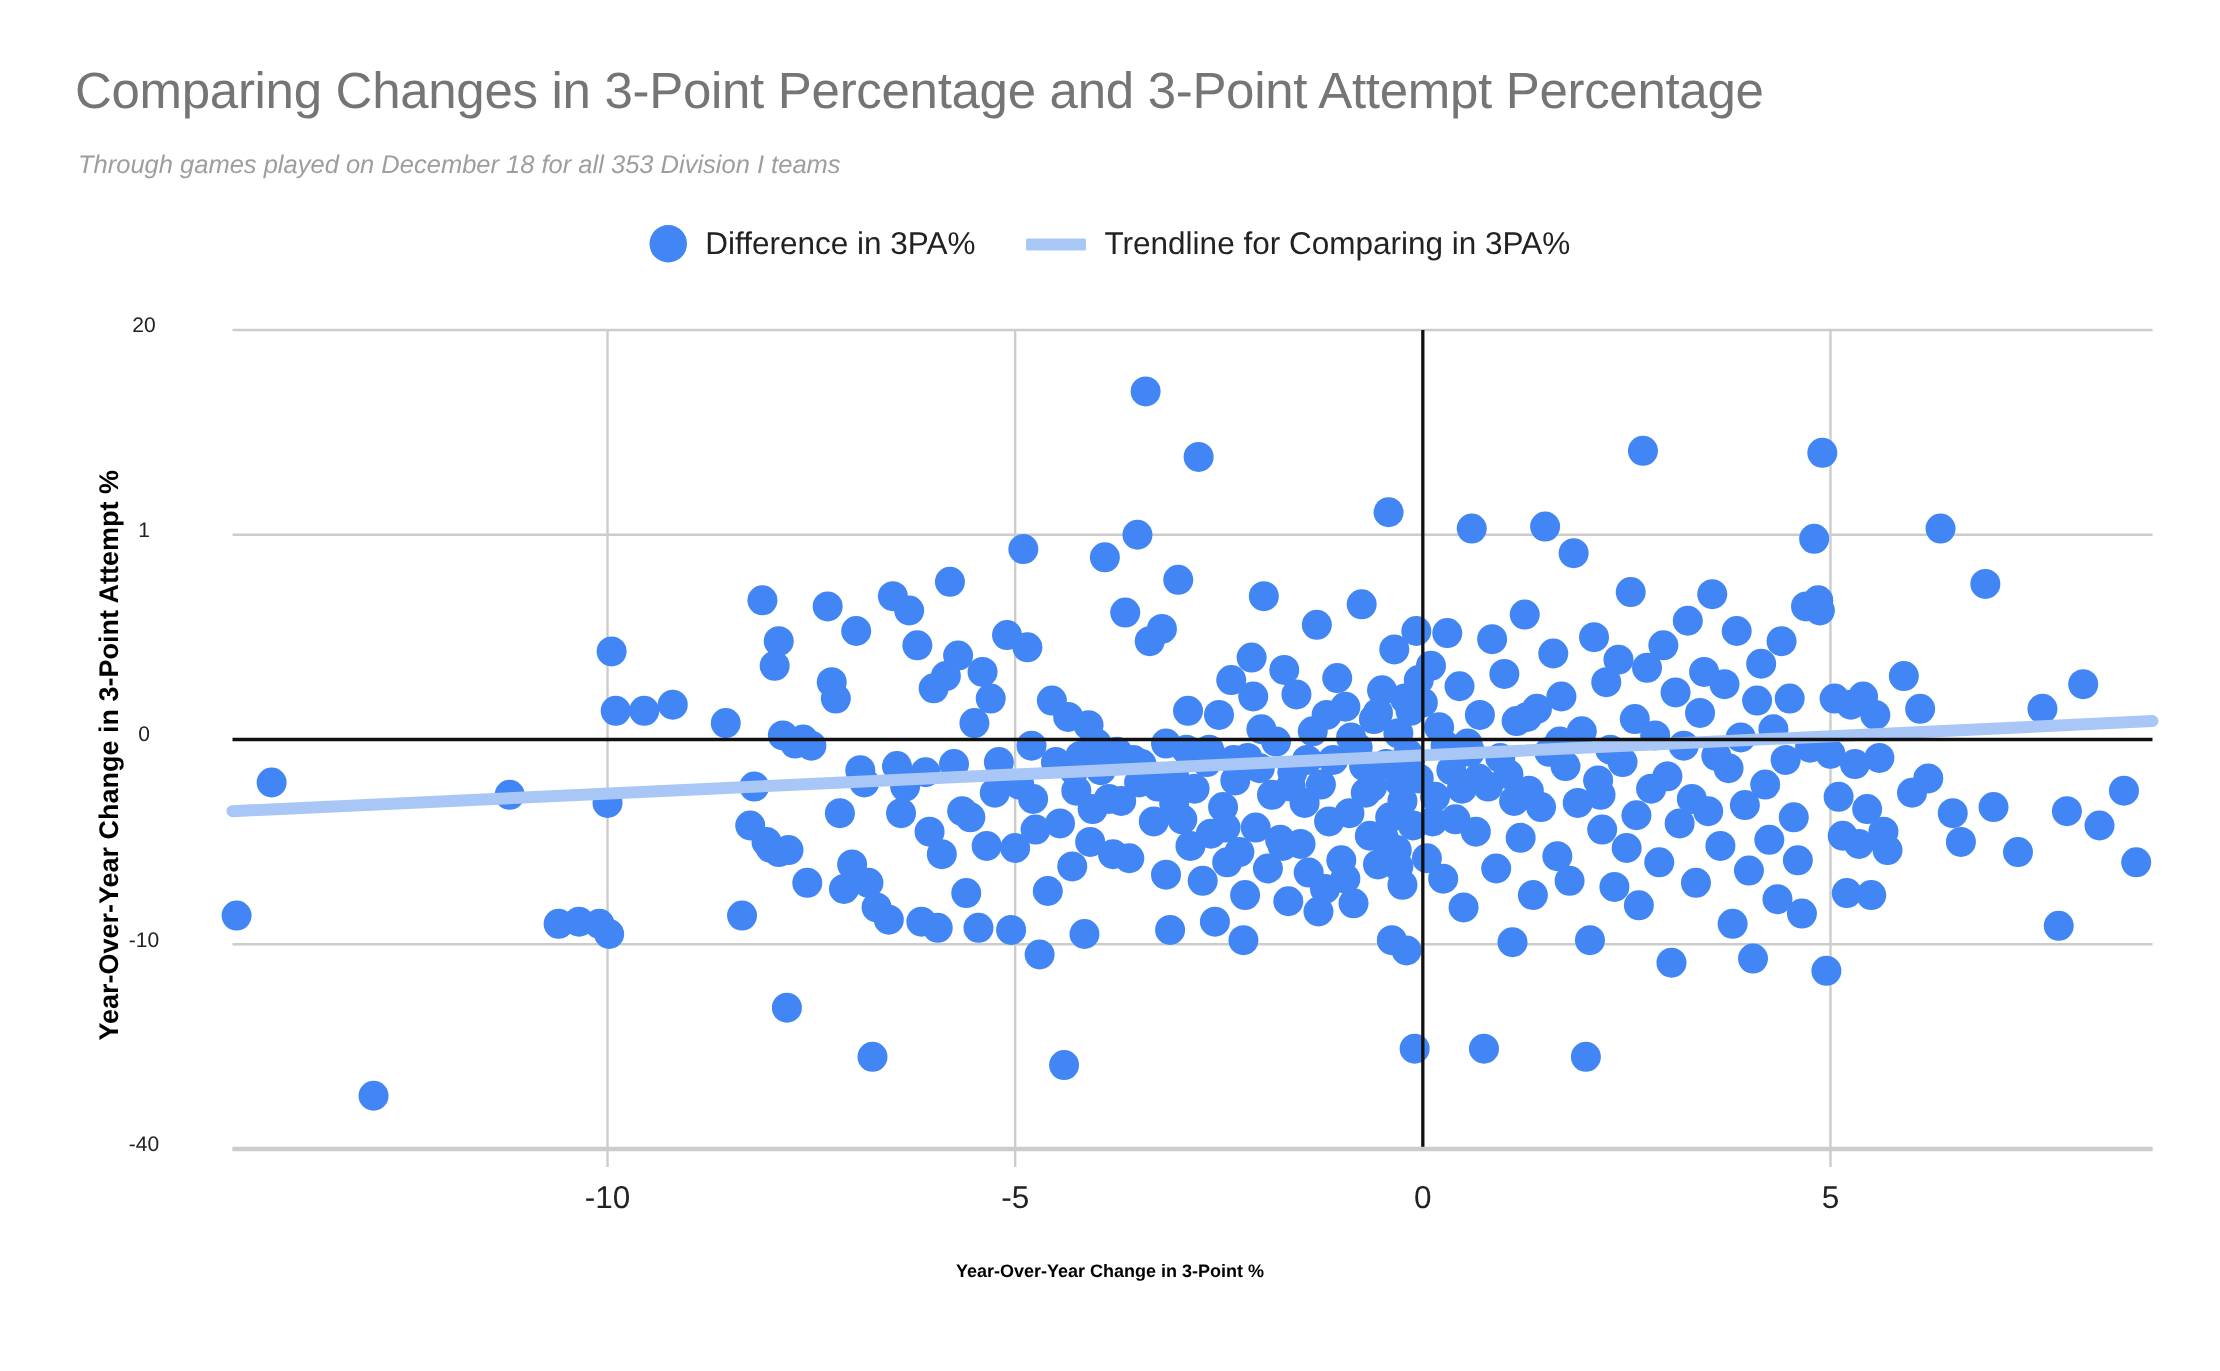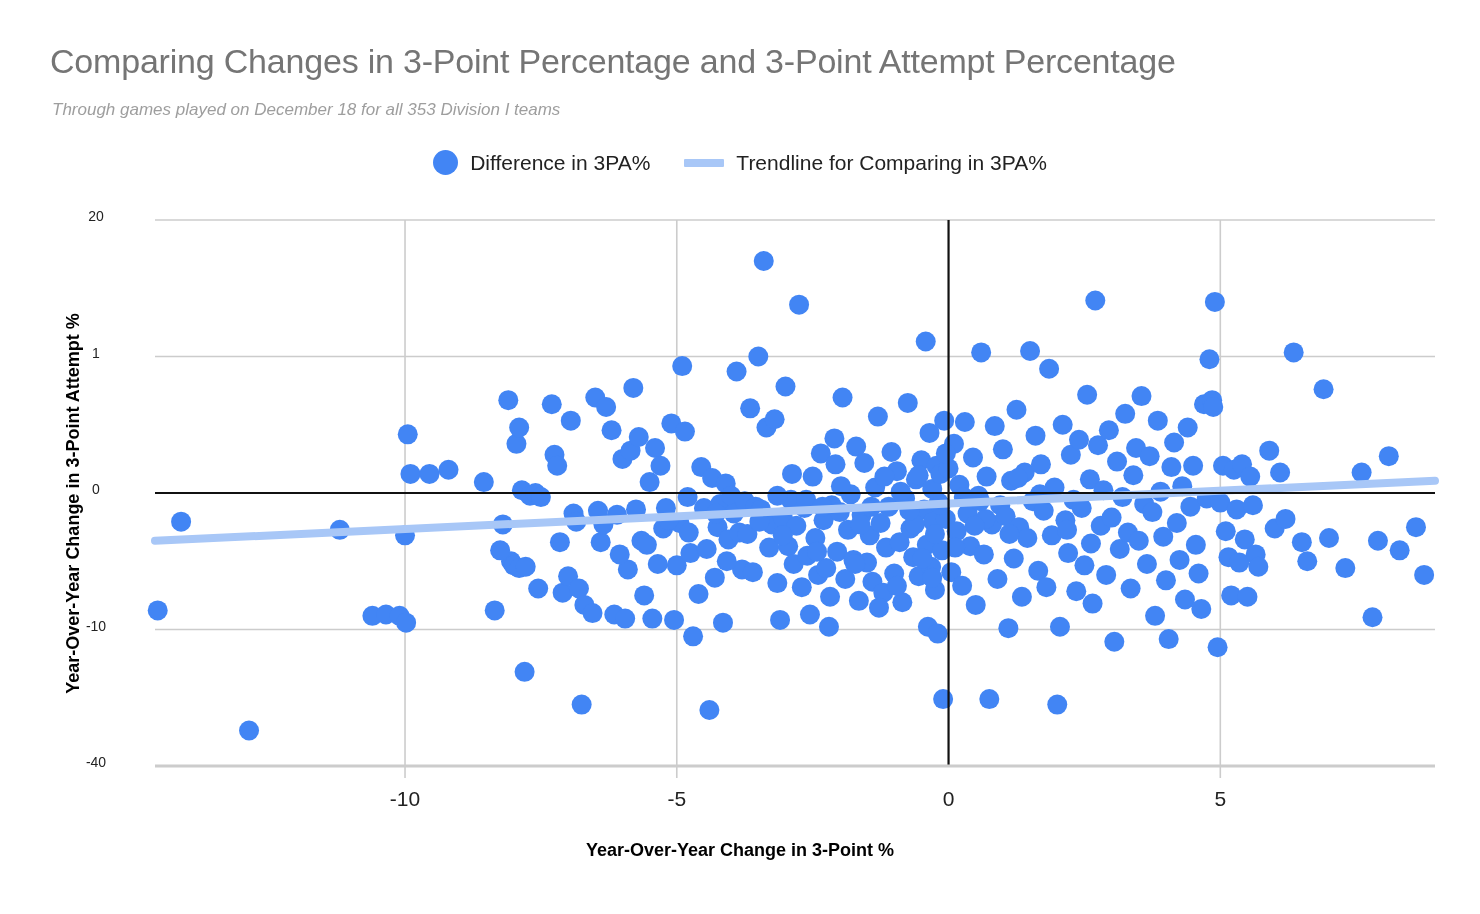--- a/index.html
+++ b/index.html
@@ -75,21 +75,21 @@
     font-size: 21px;
     color: #222222;
     white-space: nowrap;
   }
   .axis-title-x {
     position: absolute;
     left: 0;
     top: 840px;
     width: 1480px;
     text-align: center;
-    font-size: 18px;
+    font-size: 12px;
     font-weight: bold;
     color: #000;
   }
   .axis-title-y {
     position: absolute;
     left: -207px;
     top: 493px;
     width: 560px;
     text-align: center;
     font-size: 18px;

